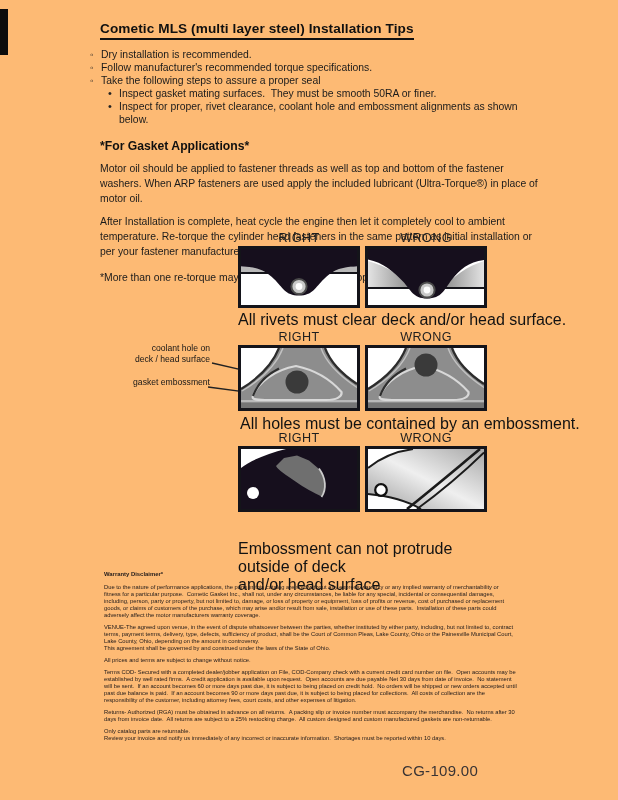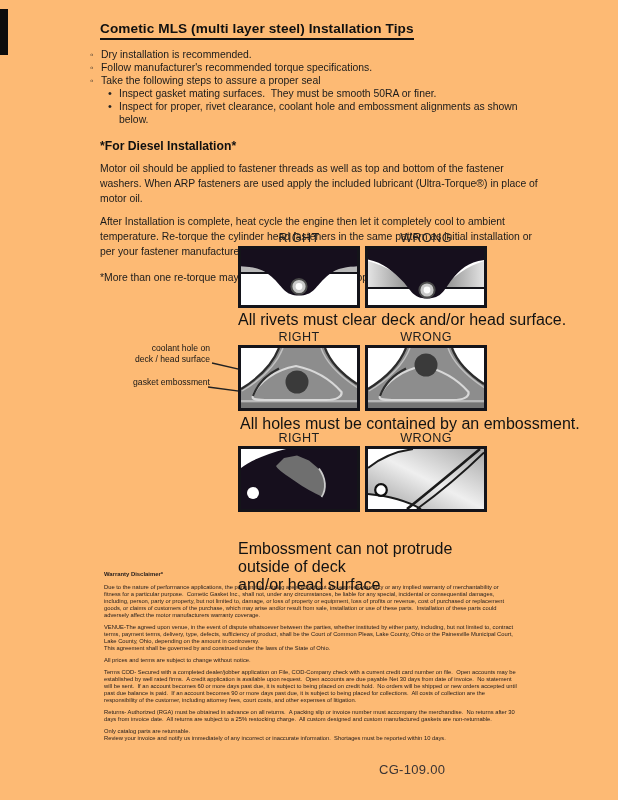--- a/index.html
+++ b/index.html
@@ -43,40 +43,40 @@
   .ann-lines{position:absolute;left:204px;top:350px;}
 
   .warranty{position:absolute;left:104px;top:571px;width:413px;}
   .warranty .w-head{font-size:5.9px;font-weight:bold;margin-bottom:7px;color:#201a1a;}
   .warranty p{
     margin:0 0 5px 0;font-size:5.8px;line-height:7px;color:#201a1a;white-space:pre-wrap;
   }
   .warranty p.tight{margin-bottom:0;}
 
   .footer-code{
-    position:absolute;left:379px;top:762px;font-size:13px;color:#3a3434;letter-spacing:0.3px;
+    position:absolute;left:402px;top:762px;font-size:15px;color:#3a3434;letter-spacing:0.3px;
   }
 </style>
 </head>
 <body>
 
 <div class="page">
 
   <div class="reg-mark"></div>
 
   <div class="content">
     <h1>Cometic MLS (multi layer steel) Installation Tips</h1>
     <ul class="tips">
       <li>Dry installation is recommended.</li>
       <li>Follow manufacturer's recommended torque specifications.</li>
       <li>Take the following steps to assure a proper seal</li>
       <li class="sub">Inspect gasket mating surfaces.  They must be smooth 50RA or finer.</li>
       <li class="sub">Inspect for proper, rivet clearance, coolant hole and embossment alignments as shown below.</li>
     </ul>
-    <h2>*For Diesel Installation*</h2>
+    <h2>*For Gasket Applications*</h2>
     <p>Motor oil should be applied to fastener threads as well as top and bottom of the fastener washers. When ARP fasteners are used apply the included lubricant (Ultra-Torque®) in place of motor oil.</p>
     <p>After Installation is complete, heat cycle the engine then let it completely cool to ambient temperature. Re-torque the cylinder head fasteners in the same pattern as initial installation or per your fastener manufacturer's recommendations.</p>
     <p class="last">*More than one re-torque may be required to achieve proper fastener stretch*</p>
   </div>
 
   <div class="diagrams">
 
     <div class="dg-label" style="left:238px;top:231px;">RIGHT</div>
     <div class="dg-label" style="left:365px;top:231px;">WRONG</div>
 

